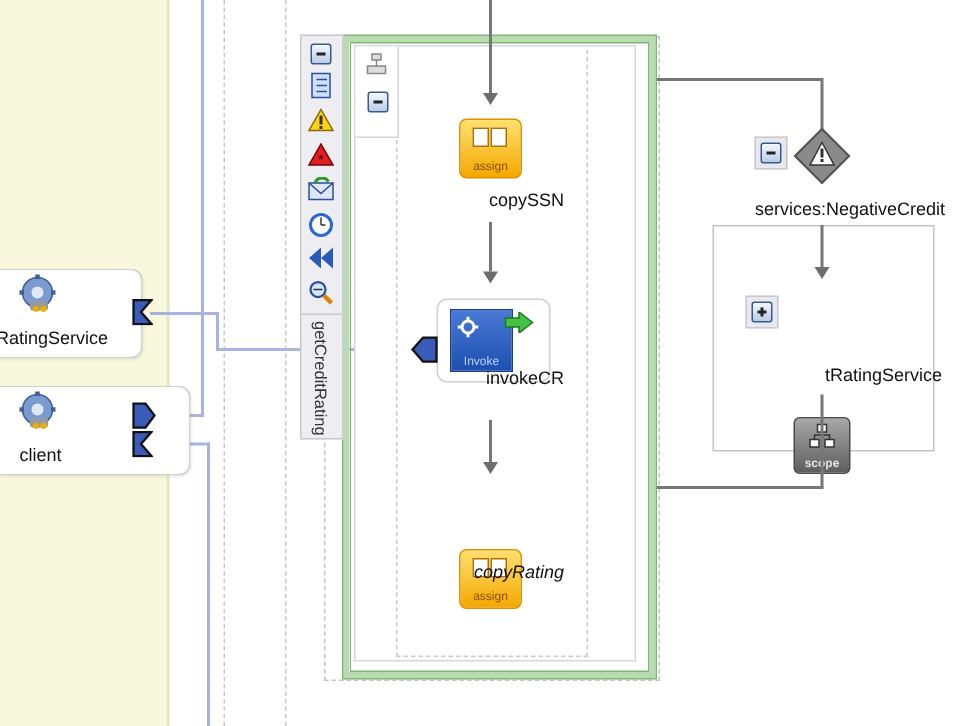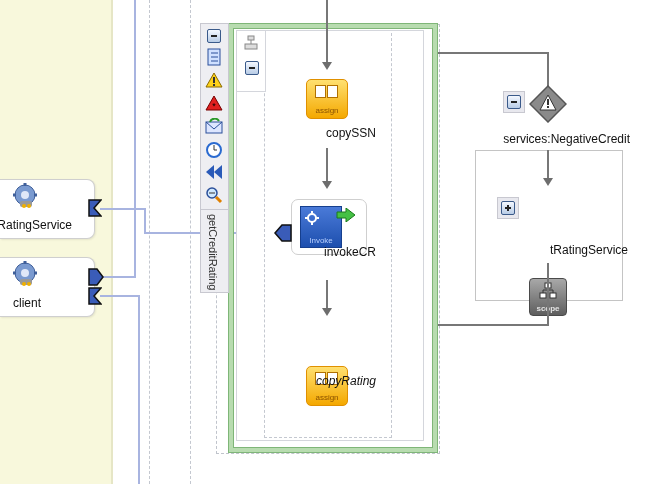--- a/index.html
+++ b/index.html
@@ -67,21 +67,21 @@
     <rect x="10" y="19" width="12" height="6" rx="2" fill="#999"></rect>
     <circle cx="14" cy="24" r="2" fill="#f0b000"></circle>
       <circle cx="19" cy="24" r="2" fill="#f0b000"></circle>
   </svg>
   <div class="abs partner-label" style="left:-14px;top:38px;">tRatingService</div>
 </div>
 <svg class="abs" style="left:88px;top:199px;" width="14" height="18">
   <polygon points="1,1 13,1 6,9 13,17 1,17" fill="#3a5cb8" stroke="#111" stroke-width="1.5"></polygon>
 </svg>
 
-<div class="abs partner-card" style="left:0;top:257px;">
+<div class="abs partner-card" style="left:0;top:257px;padding-left:32px;">
   <svg class="abs" style="left:10px;top:2px;" width="30" height="30" viewBox="0 0 30 30">
     <circle cx="15" cy="13" r="10" fill="#7a9ad0" stroke="#3f5f9a" stroke-width="1"></circle>
     <circle cx="15" cy="13" r="4" fill="#e0e8f8"></circle>
     <g stroke="#3f5f9a" stroke-width="3">
         <line x1="15" y1="1" x2="15" y2="4"></line>
         <line x1="15" y1="22" x2="15" y2="25"></line>
         <line x1="3" y1="13" x2="6" y2="13"></line>
         <line x1="24" y1="13" x2="27" y2="13"></line>
       </g>
     <rect x="10" y="19" width="12" height="6" rx="2" fill="#999"></rect>

